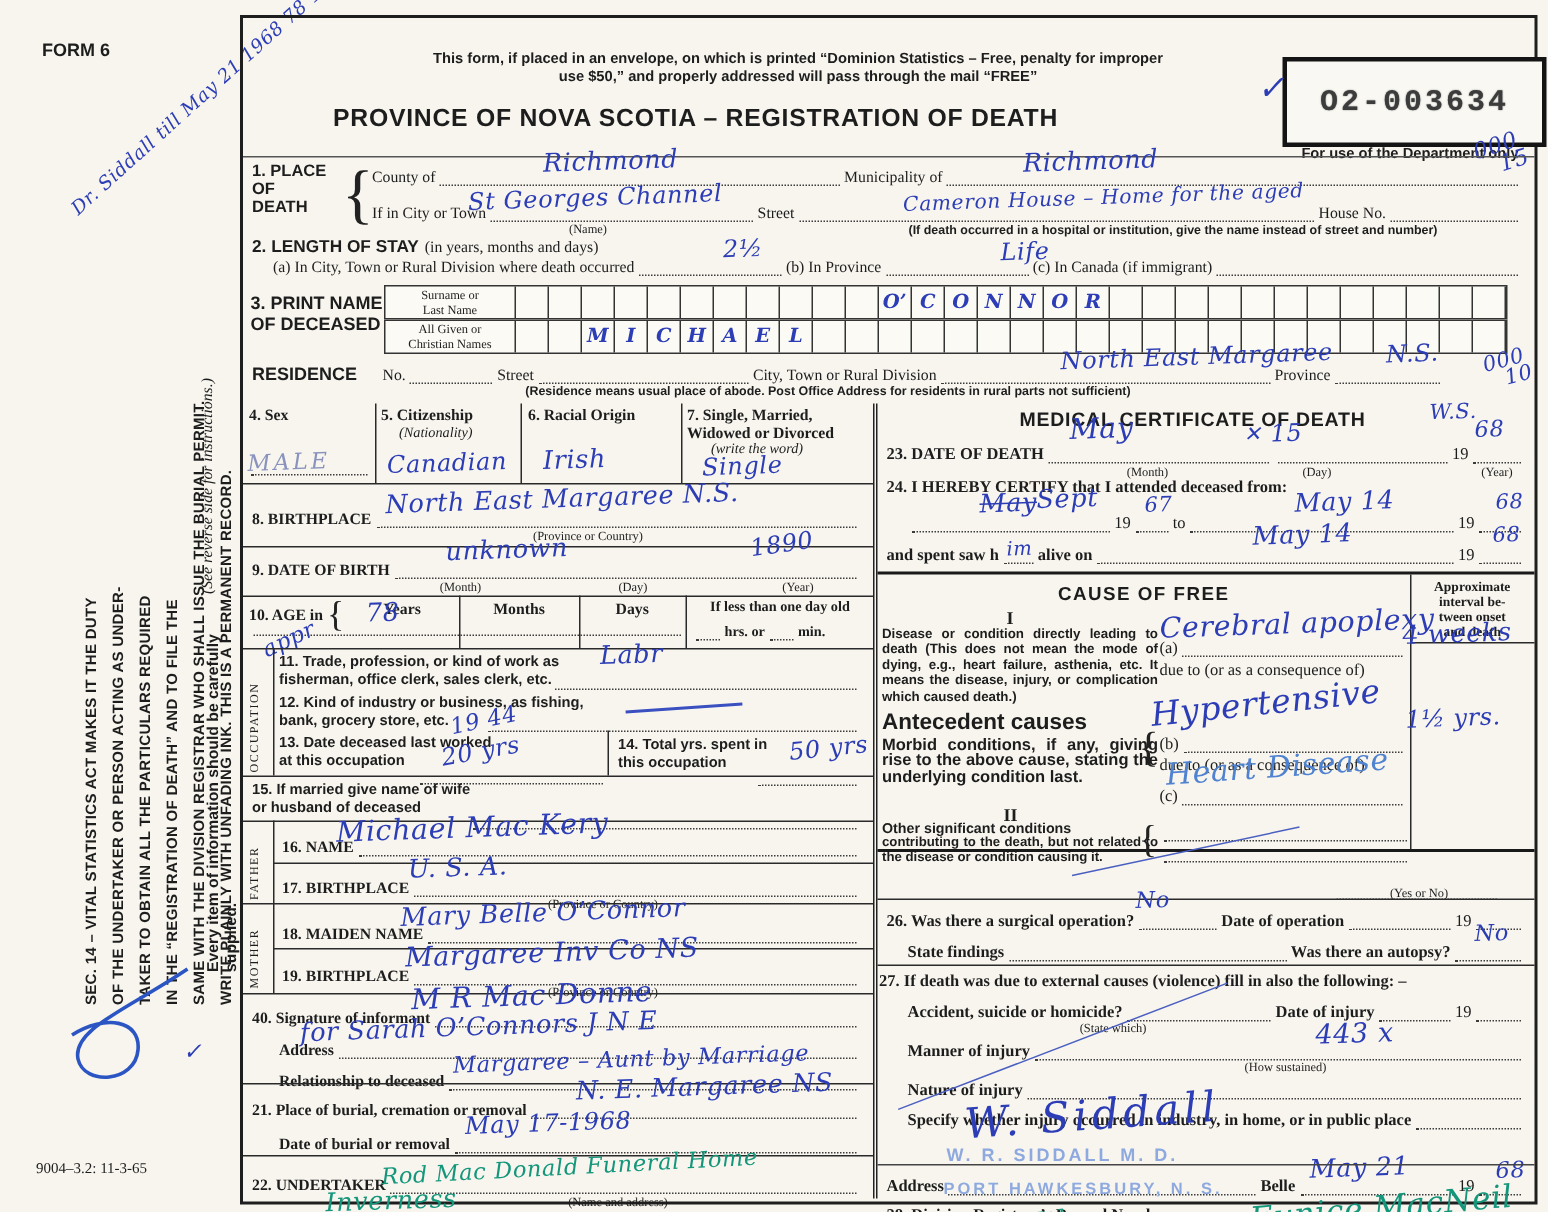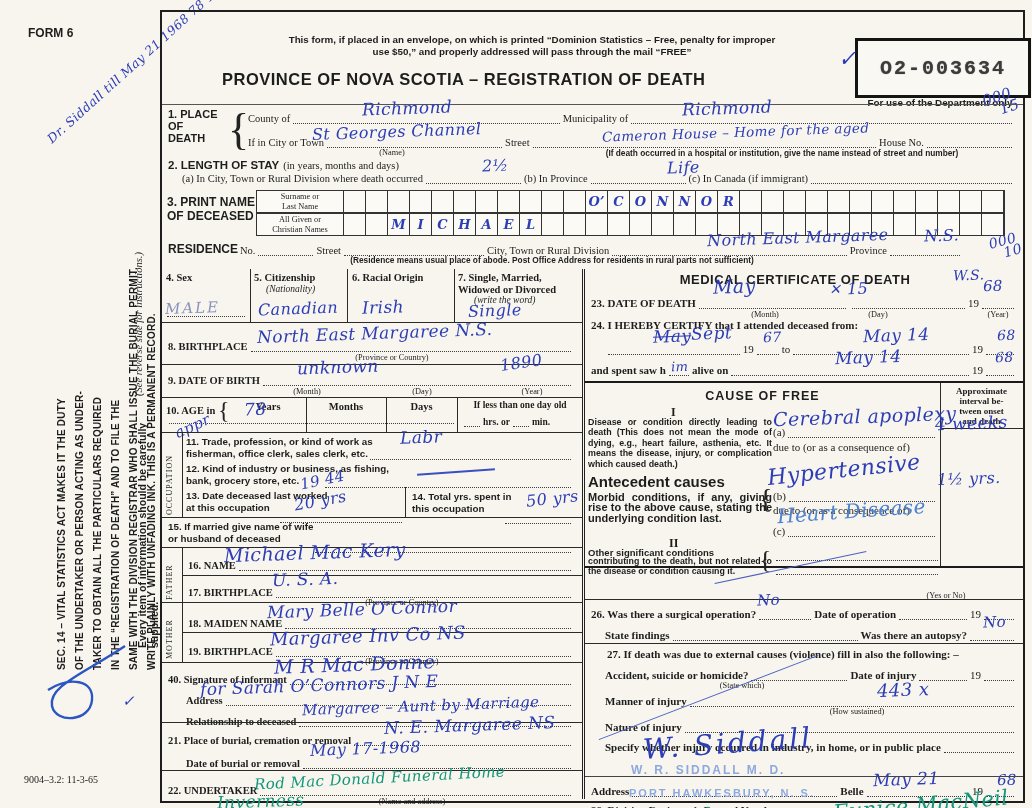--- a/index.html
+++ b/index.html
@@ -193,21 +193,21 @@
             <span class="cell"></span>
             <span class="cell"></span>
             <span class="cell"></span>
           </div>
       </div>
     </div>
     <div class="hline hv" style="top:226px"></div>
 
     <div class="row" style="left:6px;top:230px;right:60px;height:14px">
       <span class="sans b" style="font-size:12px" data-bind="res.label">RESIDENCE</span>
-      <span class="lbl" style="margin-left:2px" data-bind="res.no">No.</span>
+      <span class="lbl" style="margin-left:17px" data-bind="res.no">No.</span>
         <span class="d" style="width:55px"></span>
       <span class="lbl" data-bind="res.street">Street</span>
         <span class="d" style="width:140px"></span>
       <span class="lbl" data-bind="res.city">City, Town or Rural Division</span>
         <span class="d f1"></span>
       <span class="lbl" data-bind="res.prov">Province</span>
         <span class="d" style="width:70px"></span>
     </div>
     <div class="hw" style="left:545px;top:216px;font-size:16px" data-bind="res.city_v">North East Margaree</div>
     <div class="hw" style="left:762px;top:214px;font-size:16px" data-bind="res.prov_v">N.S.</div>
@@ -474,21 +474,21 @@
       <div class="hw" style="left:172px;top:322px;font-size:15px" data-bind="med.q26_v">No</div>
       <div class="row lb2" style="left:20px;top:358px;right:6px;height:14px">
         <span class="b" data-bind="med.findings">State findings</span>
           <span class="d f1"></span>
         <span class="b" data-bind="med.autopsy">Was there an autopsy?</span>
           <span class="d" style="width:44px"></span>
       </div>
       <div class="hw" style="left:398px;top:344px;font-size:15px" data-bind="med.autopsy_v">No</div>
       <div class="hline" style="left:0;right:0;top:374px"></div>
 
-      <div class="abs lb2 b" style="left:22px;top:379px" data-bind="med.q27">27. If death was due to external causes (violence) fill in also the following: –</div>
+      <div class="abs lb2 b" style="left:1px;top:379px" data-bind="med.q27">27. If death was due to external causes (violence) fill in also the following: –</div>
       <div class="row lb2" style="left:20px;top:398px;right:6px;height:14px">
         <span class="b" data-bind="med.acc">Accident, suicide or homicide?</span>
           <span class="d" style="width:96px"></span>
         <span class="b" data-bind="med.inj">Date of injury</span>
           <span class="d f1"></span>
         <span data-bind="med.p19">19</span>
           <span class="d" style="width:30px"></span>
       </div>
       <div class="note" style="left:112px;top:412px;width:90px" data-bind="med.which">(State which)</div>
       <div class="row lb2" style="left:20px;top:424px;right:6px;height:14px">

